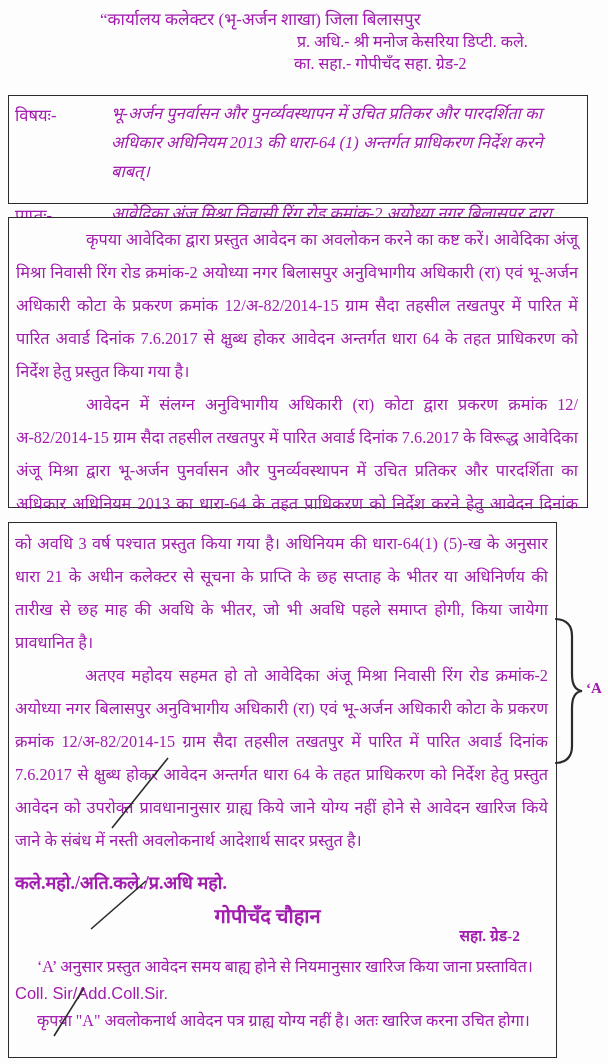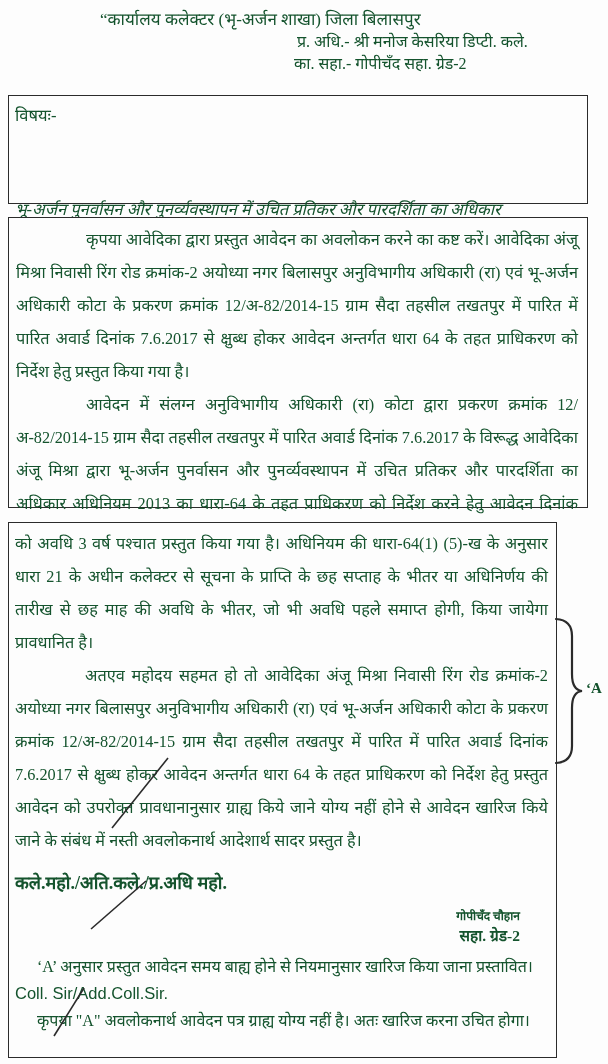--- a/index.html
+++ b/index.html
@@ -3,48 +3,48 @@
 <meta charset="utf-8">
 <style>
   * { margin: 0; padding: 0; box-sizing: border-box; }
   html, body { background: #ffffff; }
   .page {
     position: relative;
     width: 608px;
     height: 1064px;
     background: #fdfdfd;
     font-family: "Liberation Serif", "DejaVu Serif", serif;
-    color: #14532d;
+    color: #a21caf;
     overflow: hidden;
   }
   
   .hdr-line1 { position: absolute; left: 100px; top: 7px;  font-size: 17px; white-space: nowrap; }
   .hdr-line2 { position: absolute; left: 297px; top: 30px; font-size: 16px; white-space: nowrap; }
   .hdr-line3 { position: absolute; left: 294px; top: 52px; font-size: 16px; white-space: nowrap; }
   
   .box { position: absolute; border: 1.6px solid #2b2b2b; background: #fdfdfd; }
   .box1 { left: 8px;  top: 95px;  width: 580px; height: 109px; padding: 3px 6px 0 6px; }
   .box2 { left: 8px;  top: 217px; width: 580px; height: 291px; padding: 5px 9px 0 7px; }
   .box3 { left: 8px;  top: 522px; width: 549px; height: 536px; padding: 4px 8px 0 6px; }
   
-  .srow { display: flex; align-items: flex-start; flex-direction: column; }
+  .srow { display: flex; align-items: flex-start; }
   .srow + .srow { margin-top: 13px; }
   .srow .lbl { flex: 0 0 96px; font-size: 16.5px; line-height: 33px; }
   .srow .txt { flex: 1; font-size: 16.5px; line-height: 29px; padding-right: 18px; font-style: italic; }
   
   .para {
     font-size: 16.3px;
     line-height: 33px;
     text-align: justify;
   }
   .indent { text-indent: 70px; }
   
   .marking { font-weight: bold; font-size: 18px; margin-top: 13px; white-space: nowrap; }
   .sig-block { text-align: right; padding-right: 28px; margin-top: 12px; line-height: 20px; }
-  .sig-name { font-weight: bold; font-size: 12px; }
+  .sig-name { font-weight: bold; font-size: 20px; text-align: center; }
   .sig-desig { font-weight: bold; font-size: 15.5px; }
   .note-a { font-size: 16px; margin-top: 9px; padding-left: 22px; }
   .coll-line { font-weight: normal; font-size: 16.5px; margin-top: 7px; font-family: "Liberation Sans", "DejaVu Sans", sans-serif; }
   .note-b { font-size: 16px; margin-top: 6px; padding-left: 22px; }
   .order-line { font-size: 16px; margin-top: 11px; padding-left: 40px; }
   
   .overlay { position: absolute; left: 0; top: 0; width: 608px; height: 1064px; pointer-events: none; }
   .brace-label {
     position: absolute; left: 586px; top: 680px;
     font-weight: bold; font-size: 15px; white-space: nowrap;

